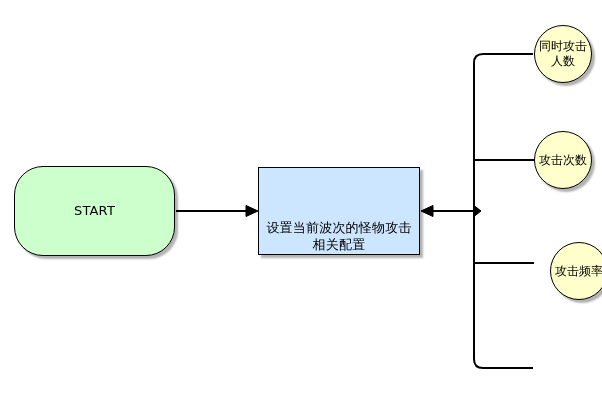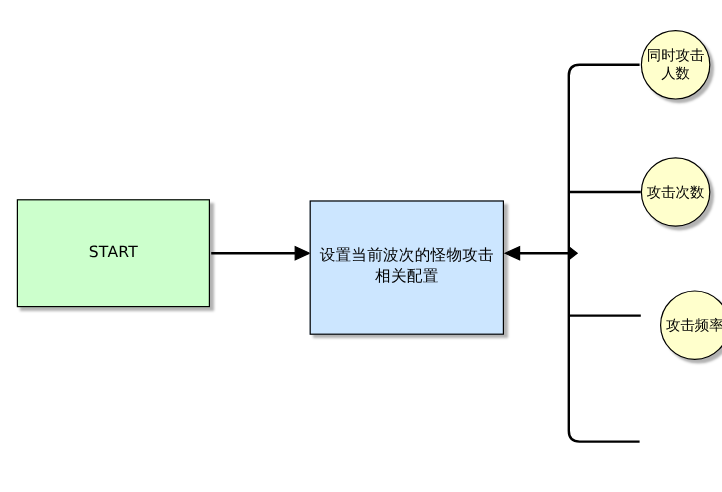--- a/index.html
+++ b/index.html
@@ -42,28 +42,30 @@
     justify-content: center;
     text-align: center;
     color: var(--text, #000000);
   }
   .rect.start-node {
     left: 14px;
     top: 166px;
     width: 161px;
     height: 90px;
     background: var(--start_fill, #ccffcc);
+    border-radius: 29px;
   }
   .rect.config-node {
     left: 258px;
     top: 167px;
     width: 162px;
-    height: 112px;
+    height: 88px;
     background: var(--config_fill, #cce6ff);
     padding: 0 1px;
+    align-items: flex-end;
   }
   .circle-node {
     left: 534px;
     width: 58px;
     height: 58px;
     border-radius: 50%;
     background: var(--attribute_fill, #ffffcc);
     padding: 0 2px;
     font-family: Liberation Serif, serif;
   }

